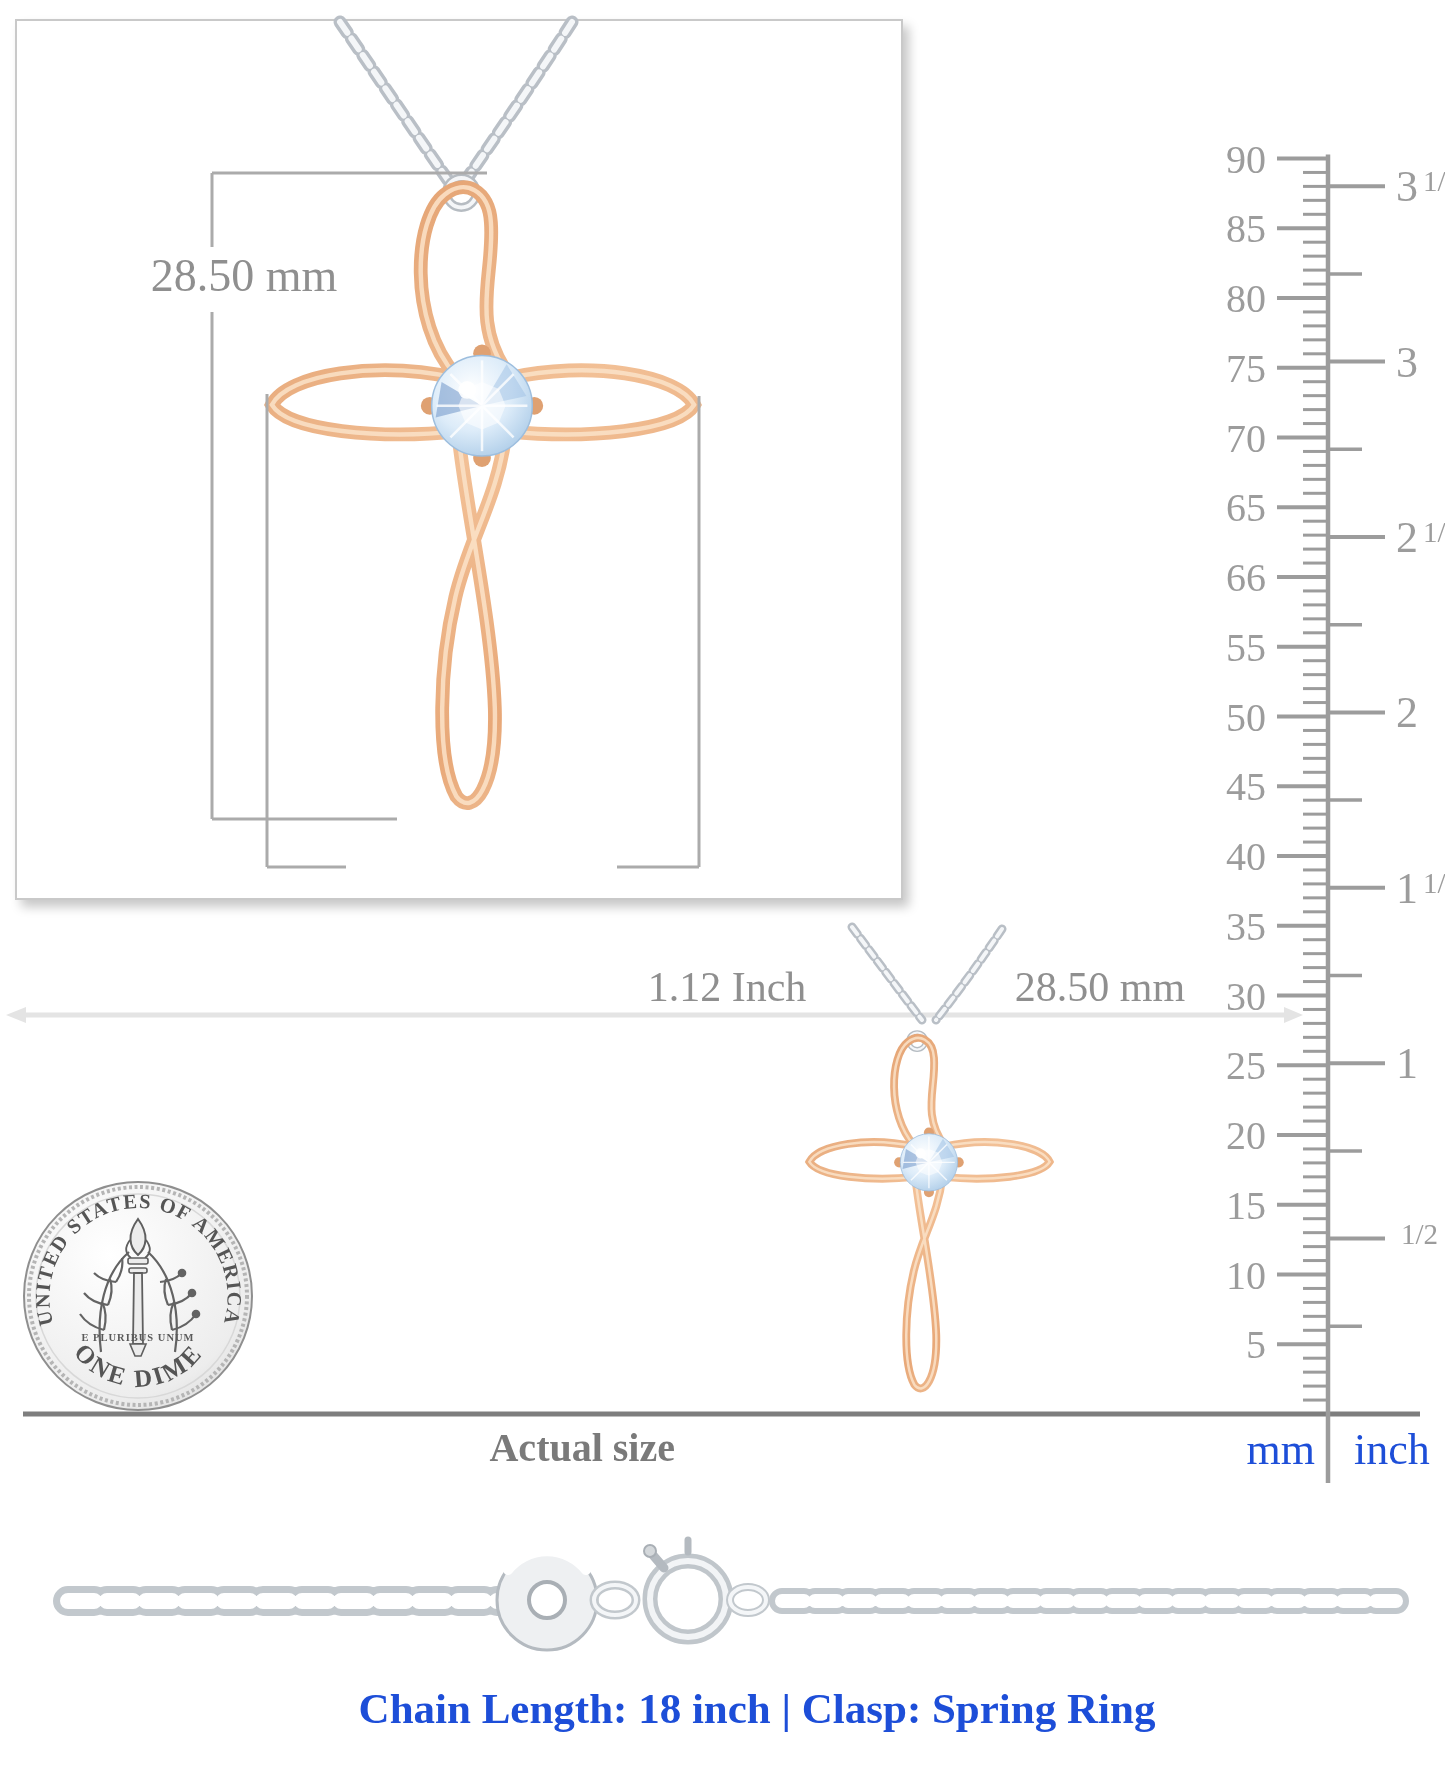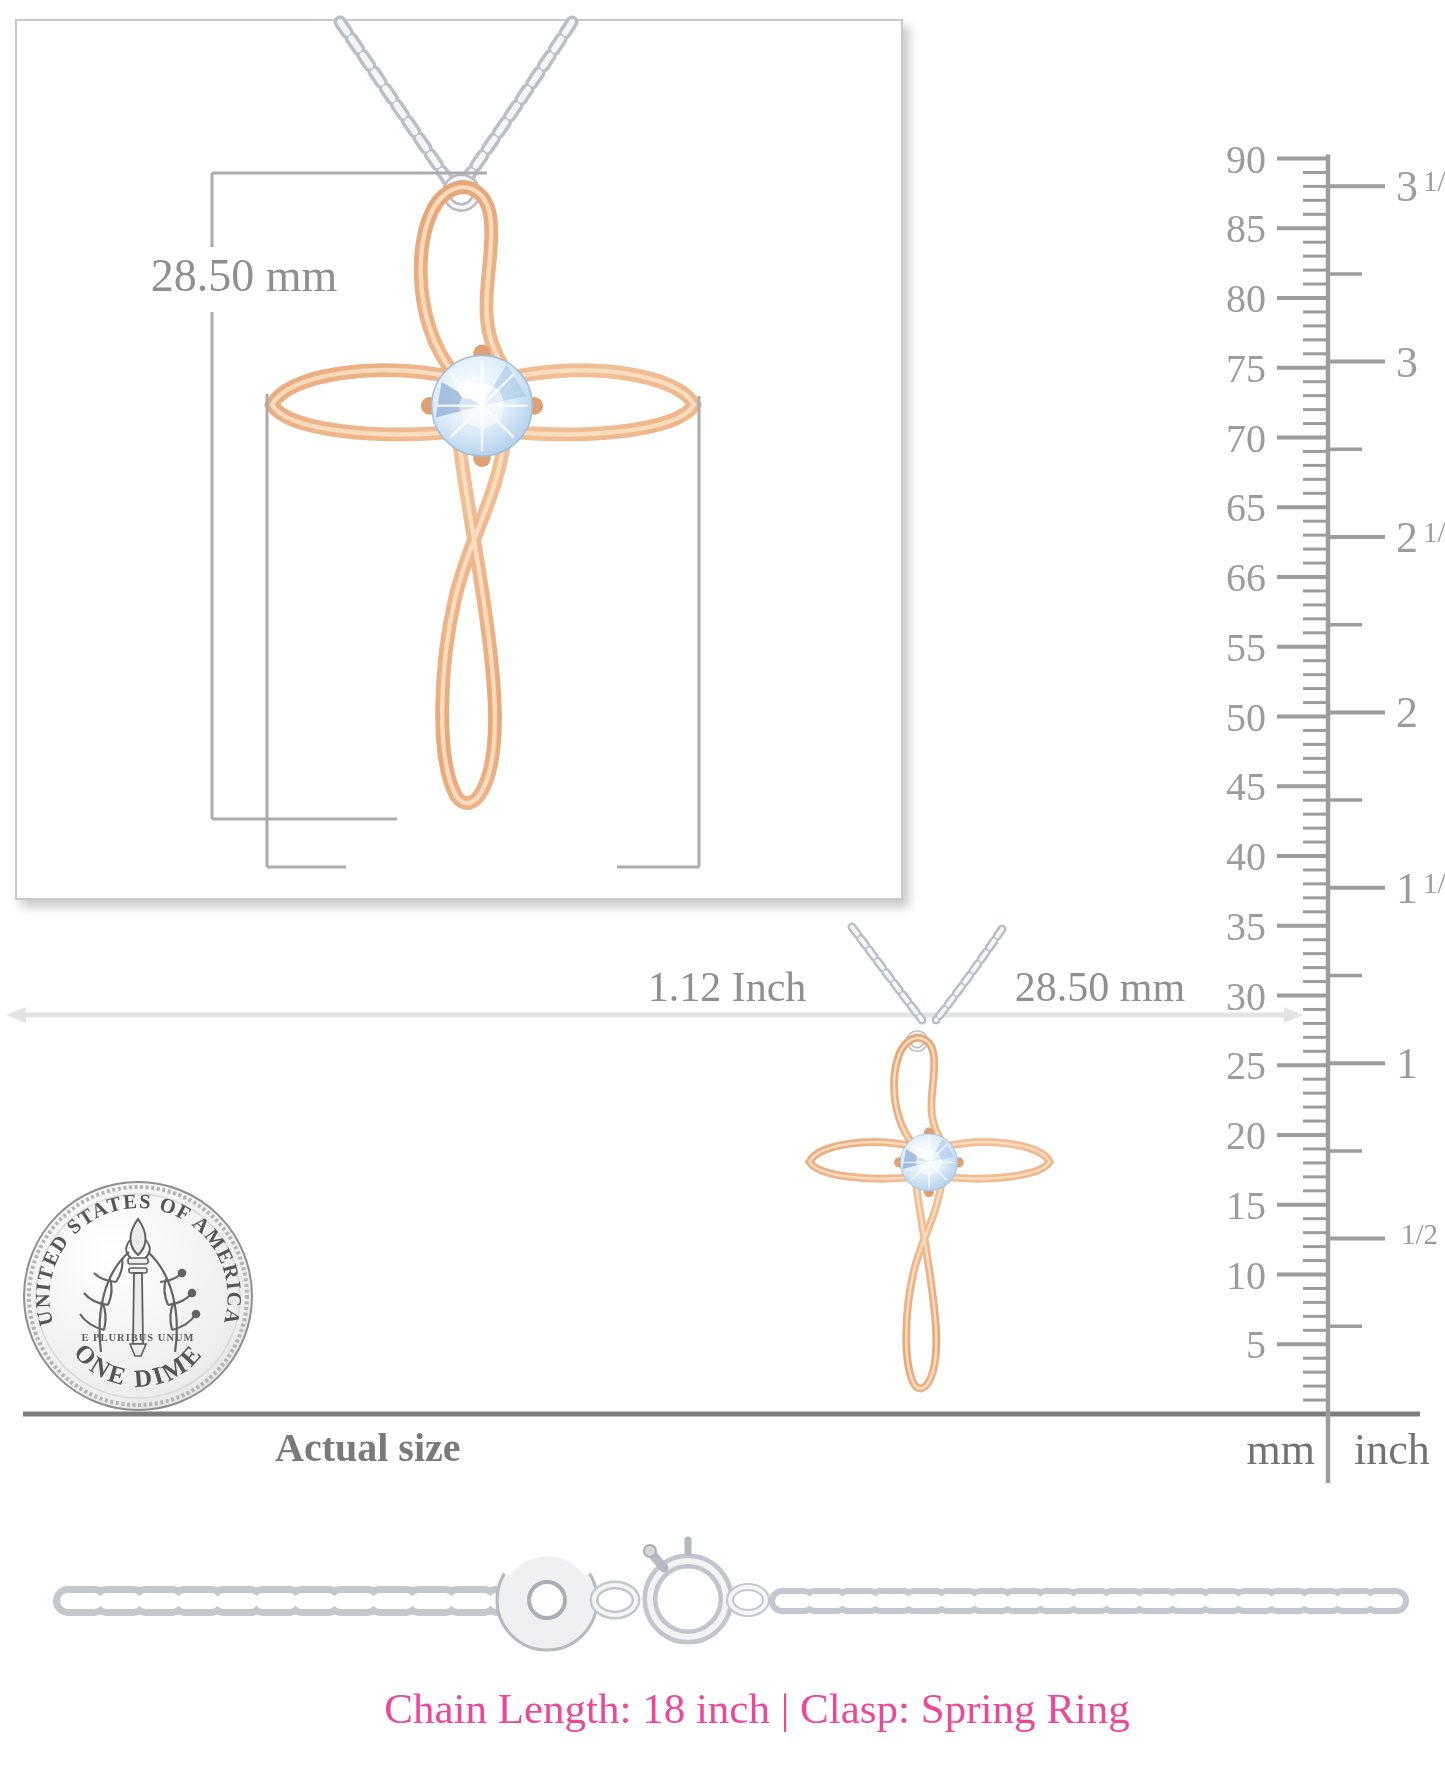--- a/index.html
+++ b/index.html
@@ -4,24 +4,24 @@
 <style>
   html,body{margin:0;padding:0;background:#fff;}
   body{font-family:"Liberation Serif",serif;}
   .stage{position:relative;width:1445px;height:1782px;background:#fff;overflow:hidden;}
   .frame-box{position:absolute;left:15px;top:19px;width:884px;height:877px;background:#fff;
              border:2px solid #c9c9c9;box-shadow:6px 7px 10px rgba(0,0,0,.22);}
   svg.overlay{position:absolute;left:0;top:0;}
   .lbl{position:absolute;color:var(--label-gray,#8f8f8f);font-weight:normal;text-align:center;line-height:1.05;}
   .lbl-big{font-size:46px;}
   .lbl-mid{font-size:42px;}
-  .caption{position:absolute;color:#7a7a7a;font-weight:bold;font-size:40px;text-align:left;}
-  .unit{position:absolute;color:#737373;font-size:44px;font-weight:normal;}
+  .caption{position:absolute;color:#7a7a7a;font-weight:bold;font-size:40px;text-align:right;}
+  .unit{position:absolute;color:#1d4ed8;font-size:44px;font-weight:normal;}
   .footer-text{position:absolute;left:222px;top:1684px;width:1070px;text-align:center;
-               color:#ec4899;font-size:43px;font-weight:normal;}
+               color:#1d4ed8;font-size:43px;font-weight:bold;}
 </style>
 </head>
 <body>
 
 <div class="stage">
 
   <div class="frame-box"></div>
 
   <svg class="overlay" width="1445" height="1782" viewBox="0 0 1445 1782">
     <defs>

